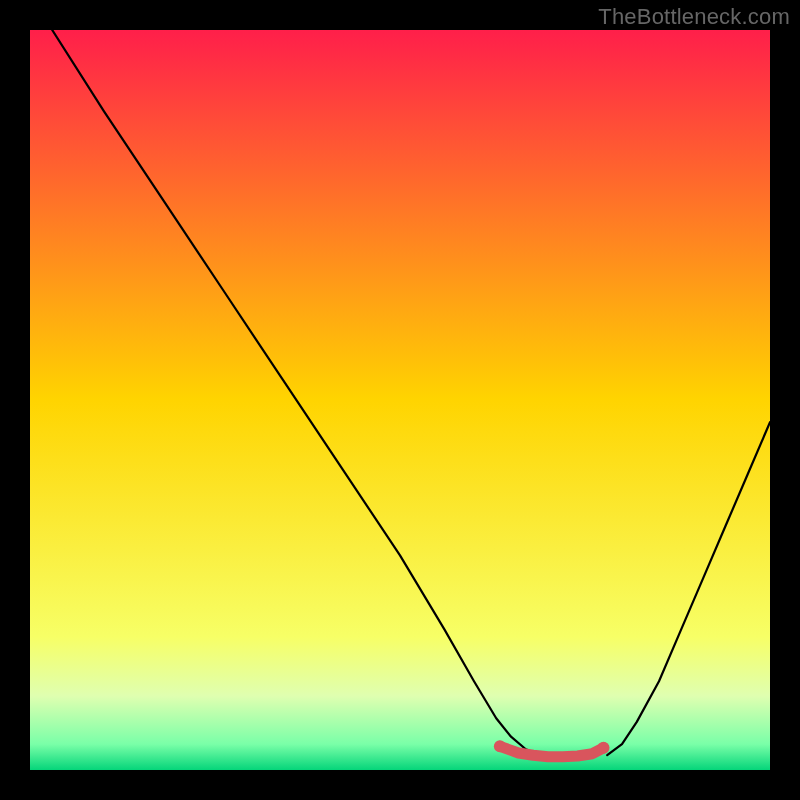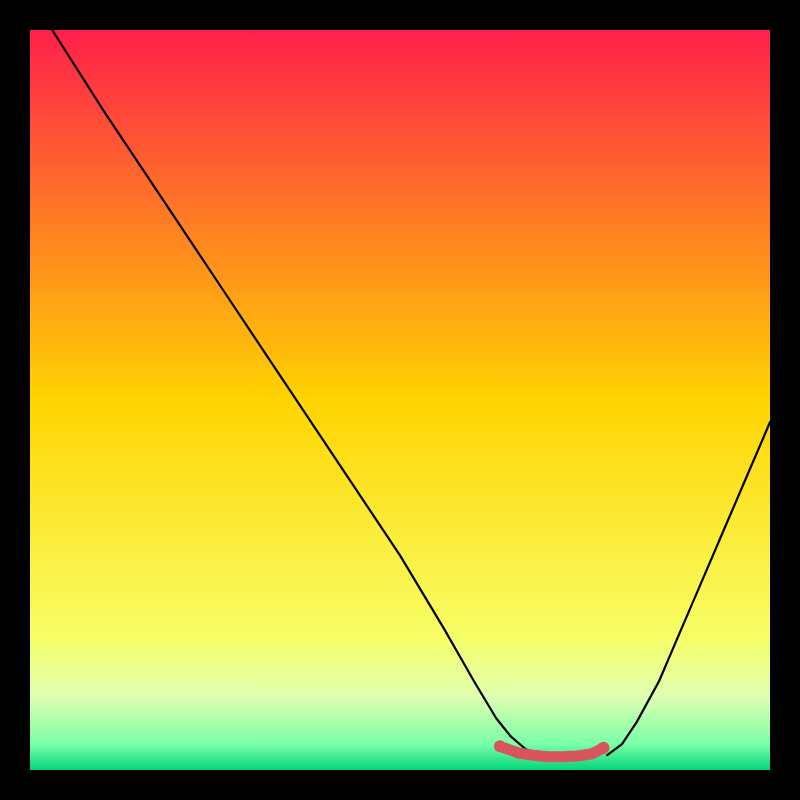--- a/index.html
+++ b/index.html
@@ -38,20 +38,21 @@
     width: 740px;
     height: 740px;
     display: block;
   }
 </style>
 </head>
 <body>
 
 <div class="outer">
 
+  <div class="watermark">TheBottleneck.com</div>
 
   <div class="plotwrap">
     <svg class="plot" viewBox="0 0 740 740">
       <defs>
         <linearGradient id="bg-grad" x1="0" y1="0" x2="0" y2="1">
             <stop offset="0%" stop-color="#ff1f4a"></stop>
             <stop offset="50%" stop-color="#ffd400"></stop>
             <stop offset="82%" stop-color="#f7ff66"></stop>
             <stop offset="90%" stop-color="#dfffb0"></stop>
             <stop offset="96.5%" stop-color="#7affa8"></stop>

